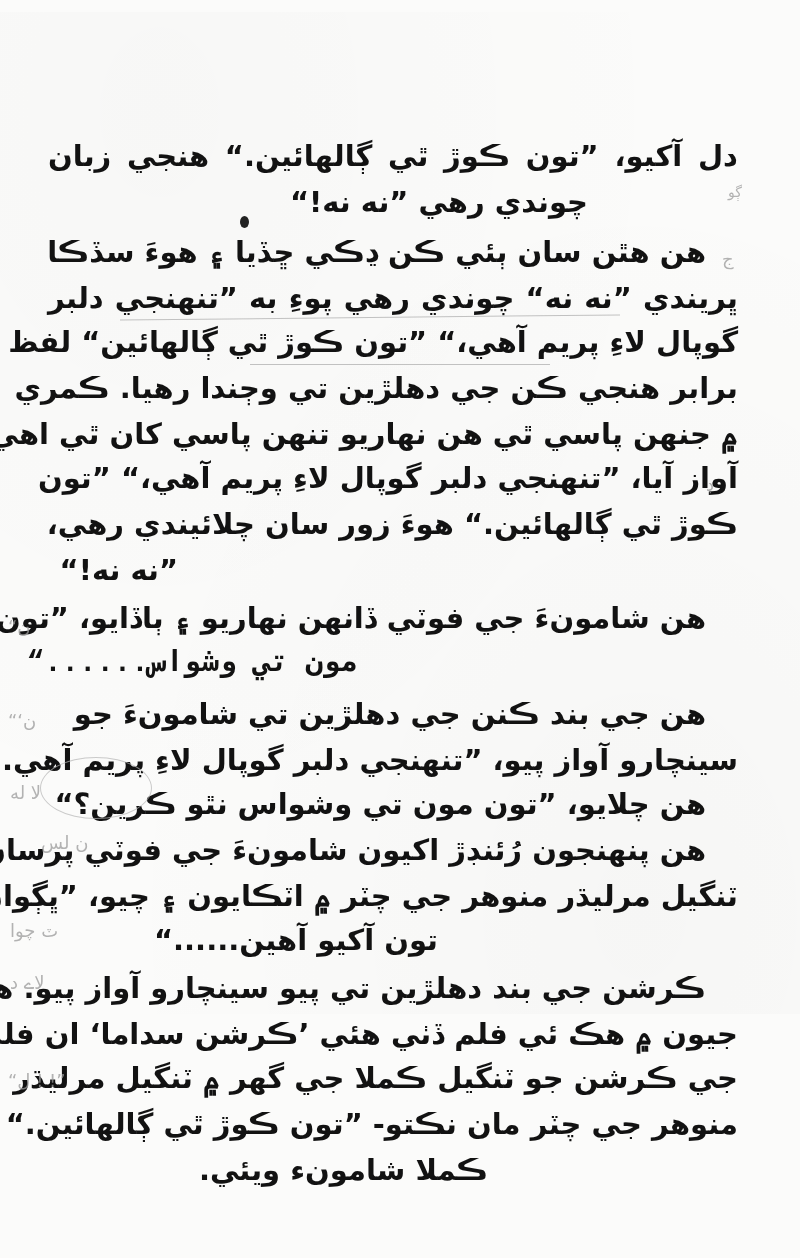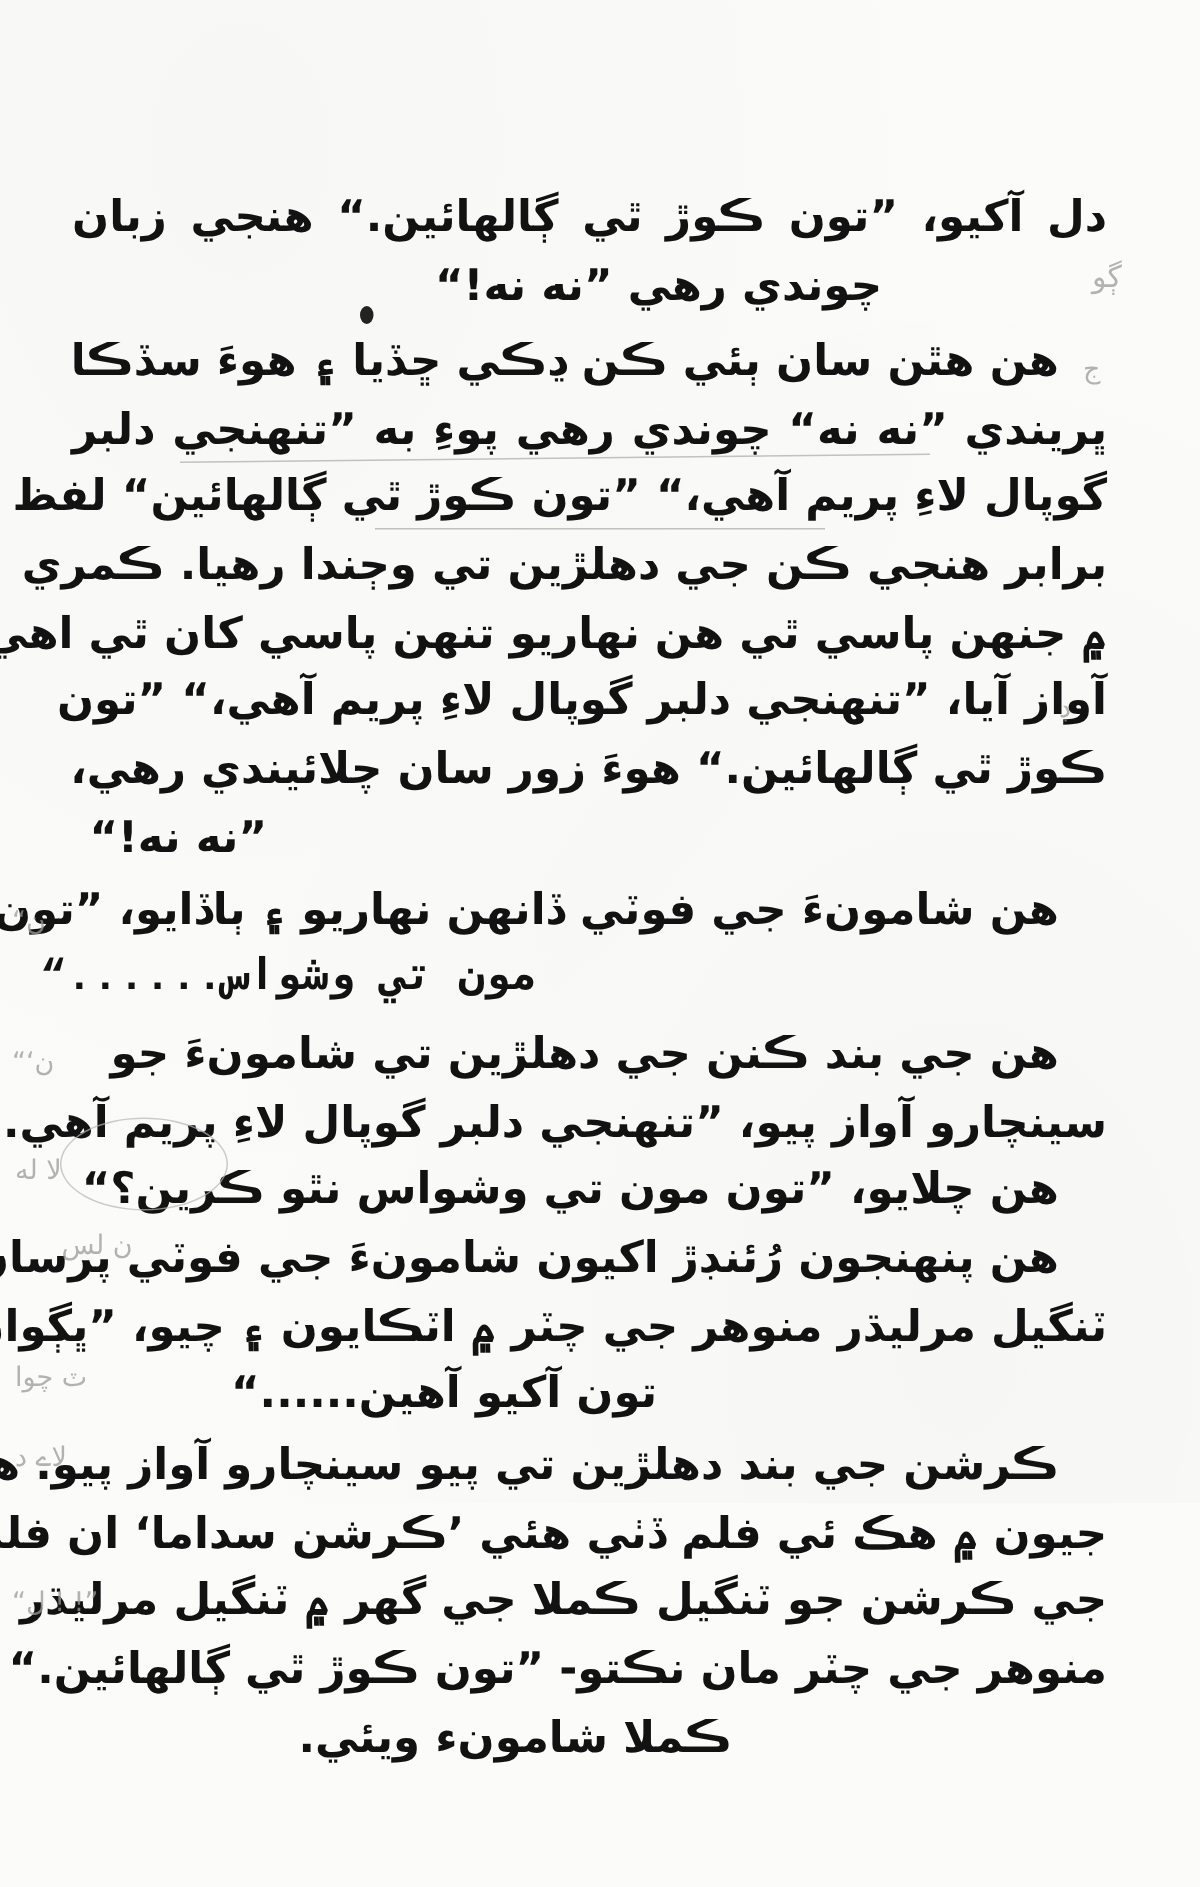--- a/index.html
+++ b/index.html
@@ -10,21 +10,21 @@
     width: 800px;
     height: 1258px;
     background: #fbfbfa;
     position: relative;
     overflow: hidden;
     font-family: "DejaVu Sans", sans-serif;
     color: #111;
   }
   .page {
     position: absolute;
-    left: 0; top: 0;
+    left: 0; top: 12px;
     width: 800px; height: 1002px;
     background:
       radial-gradient(ellipse at 20% 10%, rgba(0,0,0,0.015), transparent 60%),
       radial-gradient(ellipse at 80% 90%, rgba(0,0,0,0.02), transparent 60%),
       #fbfbfa;
   }
   .text-block {
     position: absolute;
     left: 48px;
     width: 690px;
@@ -102,21 +102,21 @@
     <div class="line full" style="top:922px;">جي ڪرشن جو ٽنگيل ڪملا جي گهر ۾ ٽنگيل مرليڌر</div>
     <div class="line full" style="top:968px;">منوهر جي چٽر مان نڪتو- ”تون ڪوڙ ٿي ڳالهائين.“</div>
     <div class="line short" style="top:1014px; right:250px;">ڪملا شامونء ويئي.</div>
   </div>
 
   <div class="pencil-line" style="left:120px; top:305px; width:500px; transform:rotate(-0.6deg);"></div>
   <div class="pencil-line" style="left:250px; top:352px; width:300px;"></div>
   <div class="pencil-circle" style="left:40px; top:745px; width:110px; height:60px;"></div>
   <div class="ink-dot" style="left:240px; top:204px;"></div>
 
-  <div class="margin-mark" style="left:728px; top:172px; font-size:20px;">ڳو</div>
+  <div class="margin-mark" style="left:728px; top:172px; font-size:14px;">ڳو</div>
   <div class="margin-mark" style="left:722px; top:236px;">ج</div>
   <div class="margin-mark" style="left:706px; top:462px;">ڊ</div>
 
   <div class="margin-mark" style="left:8px; top:604px;">ن“</div>
   <div class="margin-mark" style="left:8px; top:698px;">ن‘“</div>
   <div class="margin-mark" style="left:10px; top:770px;">لا له</div>
   <div class="margin-mark" style="left:10px; top:820px;margin-left:31px;">ن لس</div>
   <div class="margin-mark" style="left:10px; top:908px;">ٽ چوا</div>
   <div class="margin-mark" style="left:10px; top:960px;">لاے د</div>
   <div class="margin-mark" style="left:8px; top:1058px;">”! ! ل“</div>

